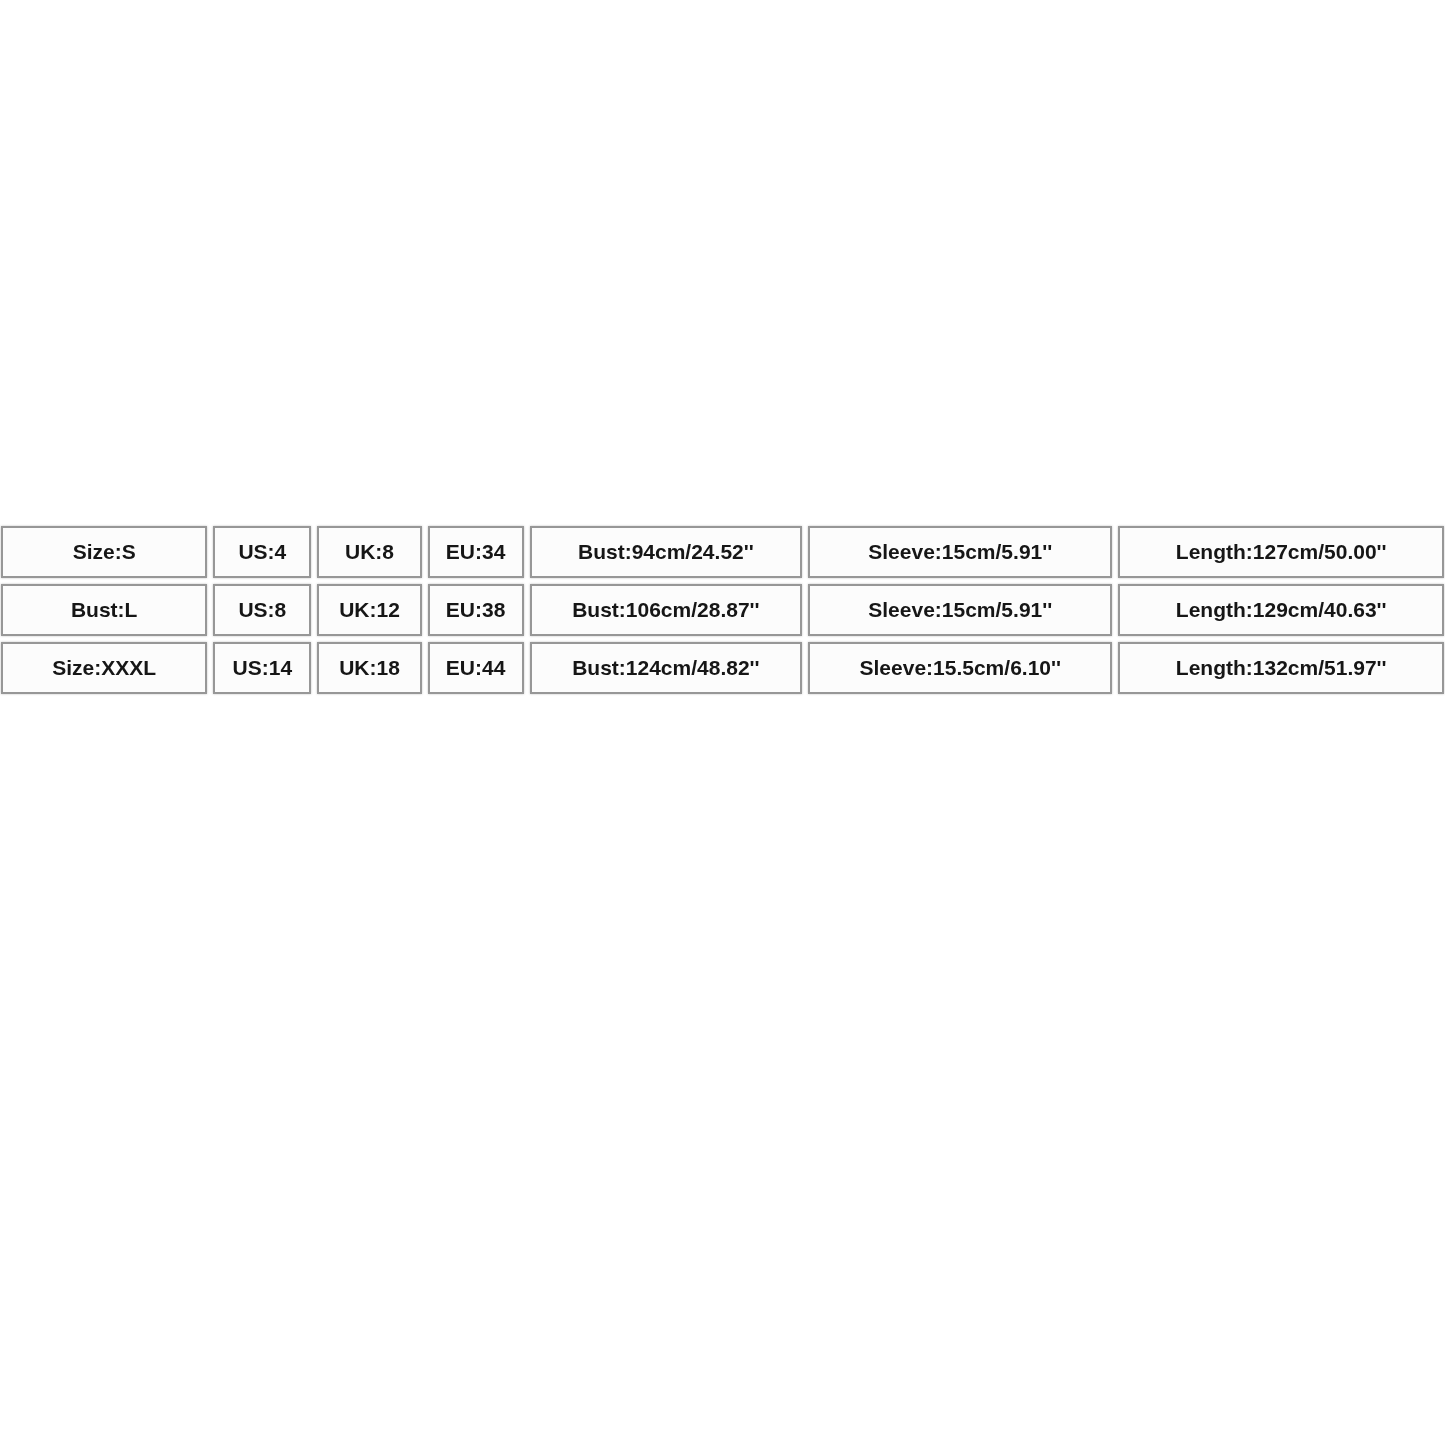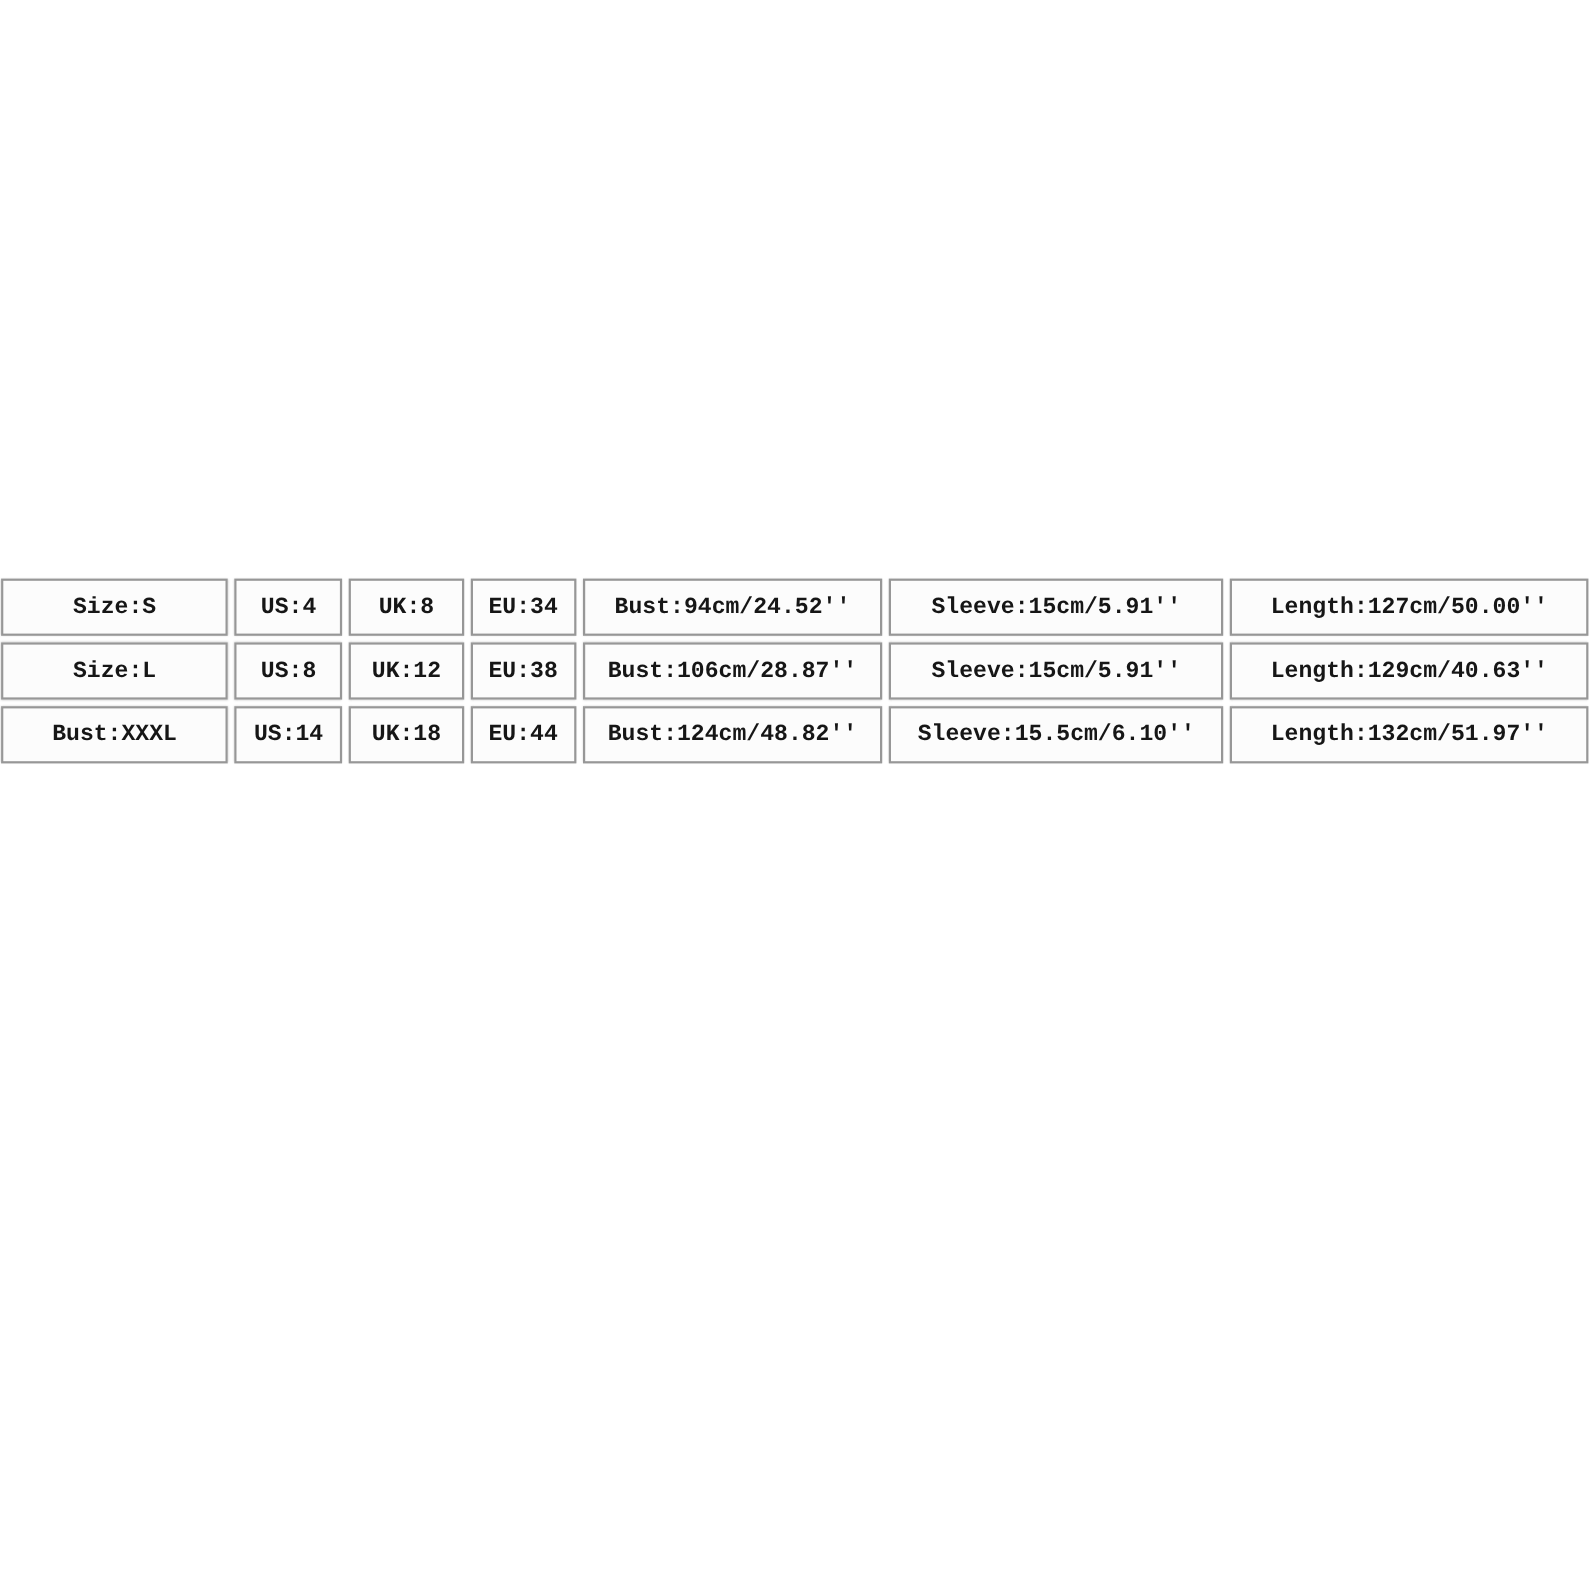--- a/index.html
+++ b/index.html
@@ -6,21 +6,21 @@
     margin: 0;
     padding: 0;
     background: #ffffff;
   }
   .canvas {
     position: relative;
     width: 1445px;
     height: 1445px;
     background: #ffffff;
     overflow: hidden;
-    font-family: Liberation Mono, monospace;
+    font-family: Liberation Sans, sans-serif;
   }
   table.size-chart {
     position: absolute;
     top: 520px;
     left: -5px;
     width: 1455px;
     border-collapse: separate;
     border-spacing: 6px;
     table-layout: fixed;
   }
@@ -57,30 +57,30 @@
       <tr>
         <td>Size:S</td>
         <td>US:4</td>
         <td>UK:8</td>
         <td>EU:34</td>
         <td>Bust:94cm/24.52''</td>
         <td>Sleeve:15cm/5.91''</td>
         <td>Length:127cm/50.00''</td>
       </tr>
       <tr>
-        <td>Size:L</td>
+        <td>Bust:L</td>
         <td>US:8</td>
         <td>UK:12</td>
         <td>EU:38</td>
         <td>Bust:106cm/28.87''</td>
         <td>Sleeve:15cm/5.91''</td>
         <td>Length:129cm/40.63''</td>
       </tr>
       <tr>
-        <td>Bust:XXXL</td>
+        <td>Size:XXXL</td>
         <td>US:14</td>
         <td>UK:18</td>
         <td>EU:44</td>
         <td>Bust:124cm/48.82''</td>
         <td>Sleeve:15.5cm/6.10''</td>
         <td>Length:132cm/51.97''</td>
       </tr>
     </tbody>
   </table>
 </div>

